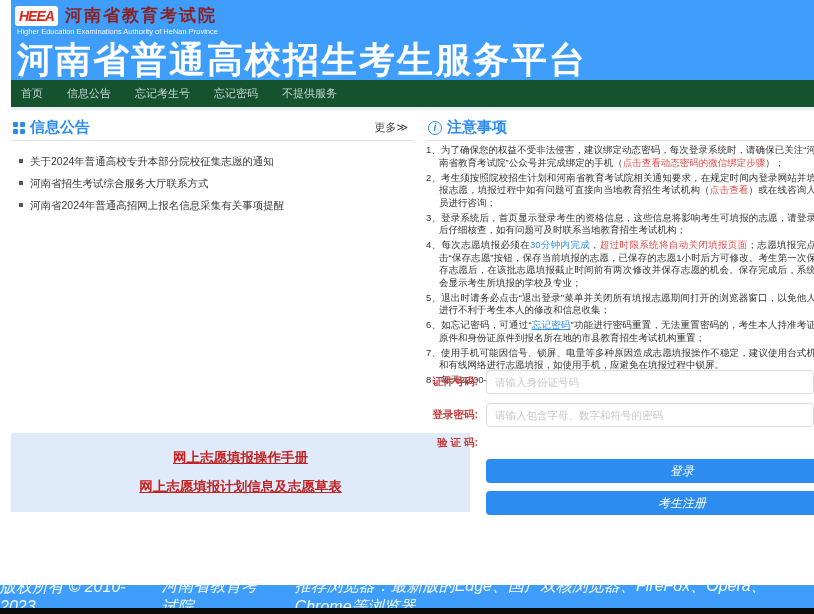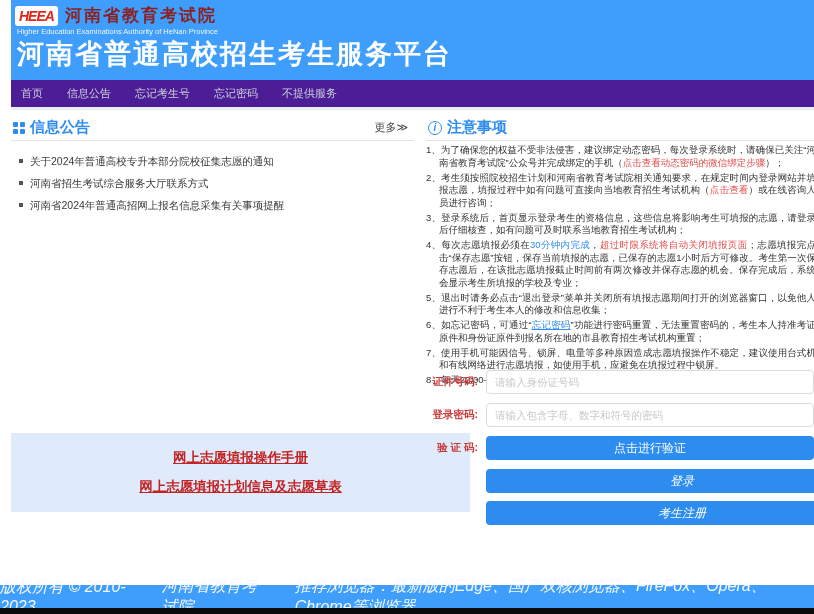--- a/index.html
+++ b/index.html
@@ -6,25 +6,25 @@
   body { font-family:"Liberation Sans","DejaVu Sans",sans-serif; background:#fff; }
   .page { position:relative; width:814px; height:614px; background:#fff; overflow:hidden;padding-left:11px; }
 
   
   header { position:relative; height:80px; background:#3f9efc; }
   .logo-row { position:absolute; top:4px; left:4px; display:flex; align-items:center; }
   .logo-box { background:#fff; border-radius:3px; padding:2px 4px; color:#e0251b;
               font-weight:900; font-style:italic; font-size:14px; letter-spacing:-1px; }
   .org-cn { margin-left:7px; color:#8b2121; font-weight:bold; font-size:17px; letter-spacing:2px; }
   .org-en { position:absolute; top:27px; left:6px; color:#eef4fb; font-size:7.5px; }
-  .site-title { position:absolute; top:36px; left:6px; color:#fff; font-size:27px;
+  .site-title { position:absolute; top:36px; left:6px; color:#fff; font-size:36px;
                 font-weight:bold; letter-spacing:2px; }
 
   
-  nav { height:27px; background:#4c1d95; display:flex; align-items:center;
+  nav { height:27px; background:#14532d; display:flex; align-items:center;
         padding-left:10px; gap:24px; }
   nav span { color:#c9d1dc; font-size:11px; cursor:pointer; }
   .nav-strip { height:3px; background:#e7eef6; }
 
   
   main { position:relative; height:475px; }
   .left-col  { position:absolute; left:0;  top:0; width:403px; height:475px; }
   .right-col { position:absolute; left:415px; top:0; width:390px; height:475px; }
 
   .sec-head { height:26px; margin-top:5px; border-bottom:1px solid #e3e3e3;
@@ -148,21 +148,20 @@
         <div class="form-row">
           <label>证件号码:</label>
           <input type="text" placeholder="请输入身份证号码" style="">
         </div>
         <div class="form-row">
           <label>登录密码:</label>
           <input type="password" placeholder="请输入包含字母、数字和符号的密码" style="">
         </div>
         <div class="form-row">
           <label>验 证 码:</label>
-          <button type="button" class="btn captcha-btn">点击进行验证</button>
         </div>
         <button type="button" class="btn wide-btn">登录</button>
         <button type="button" class="btn wide-btn">考生注册</button>
       </form>
     </section>
 
   </main>
 
   <footer>
     <span>版权所有 © 2010-2023</span>

